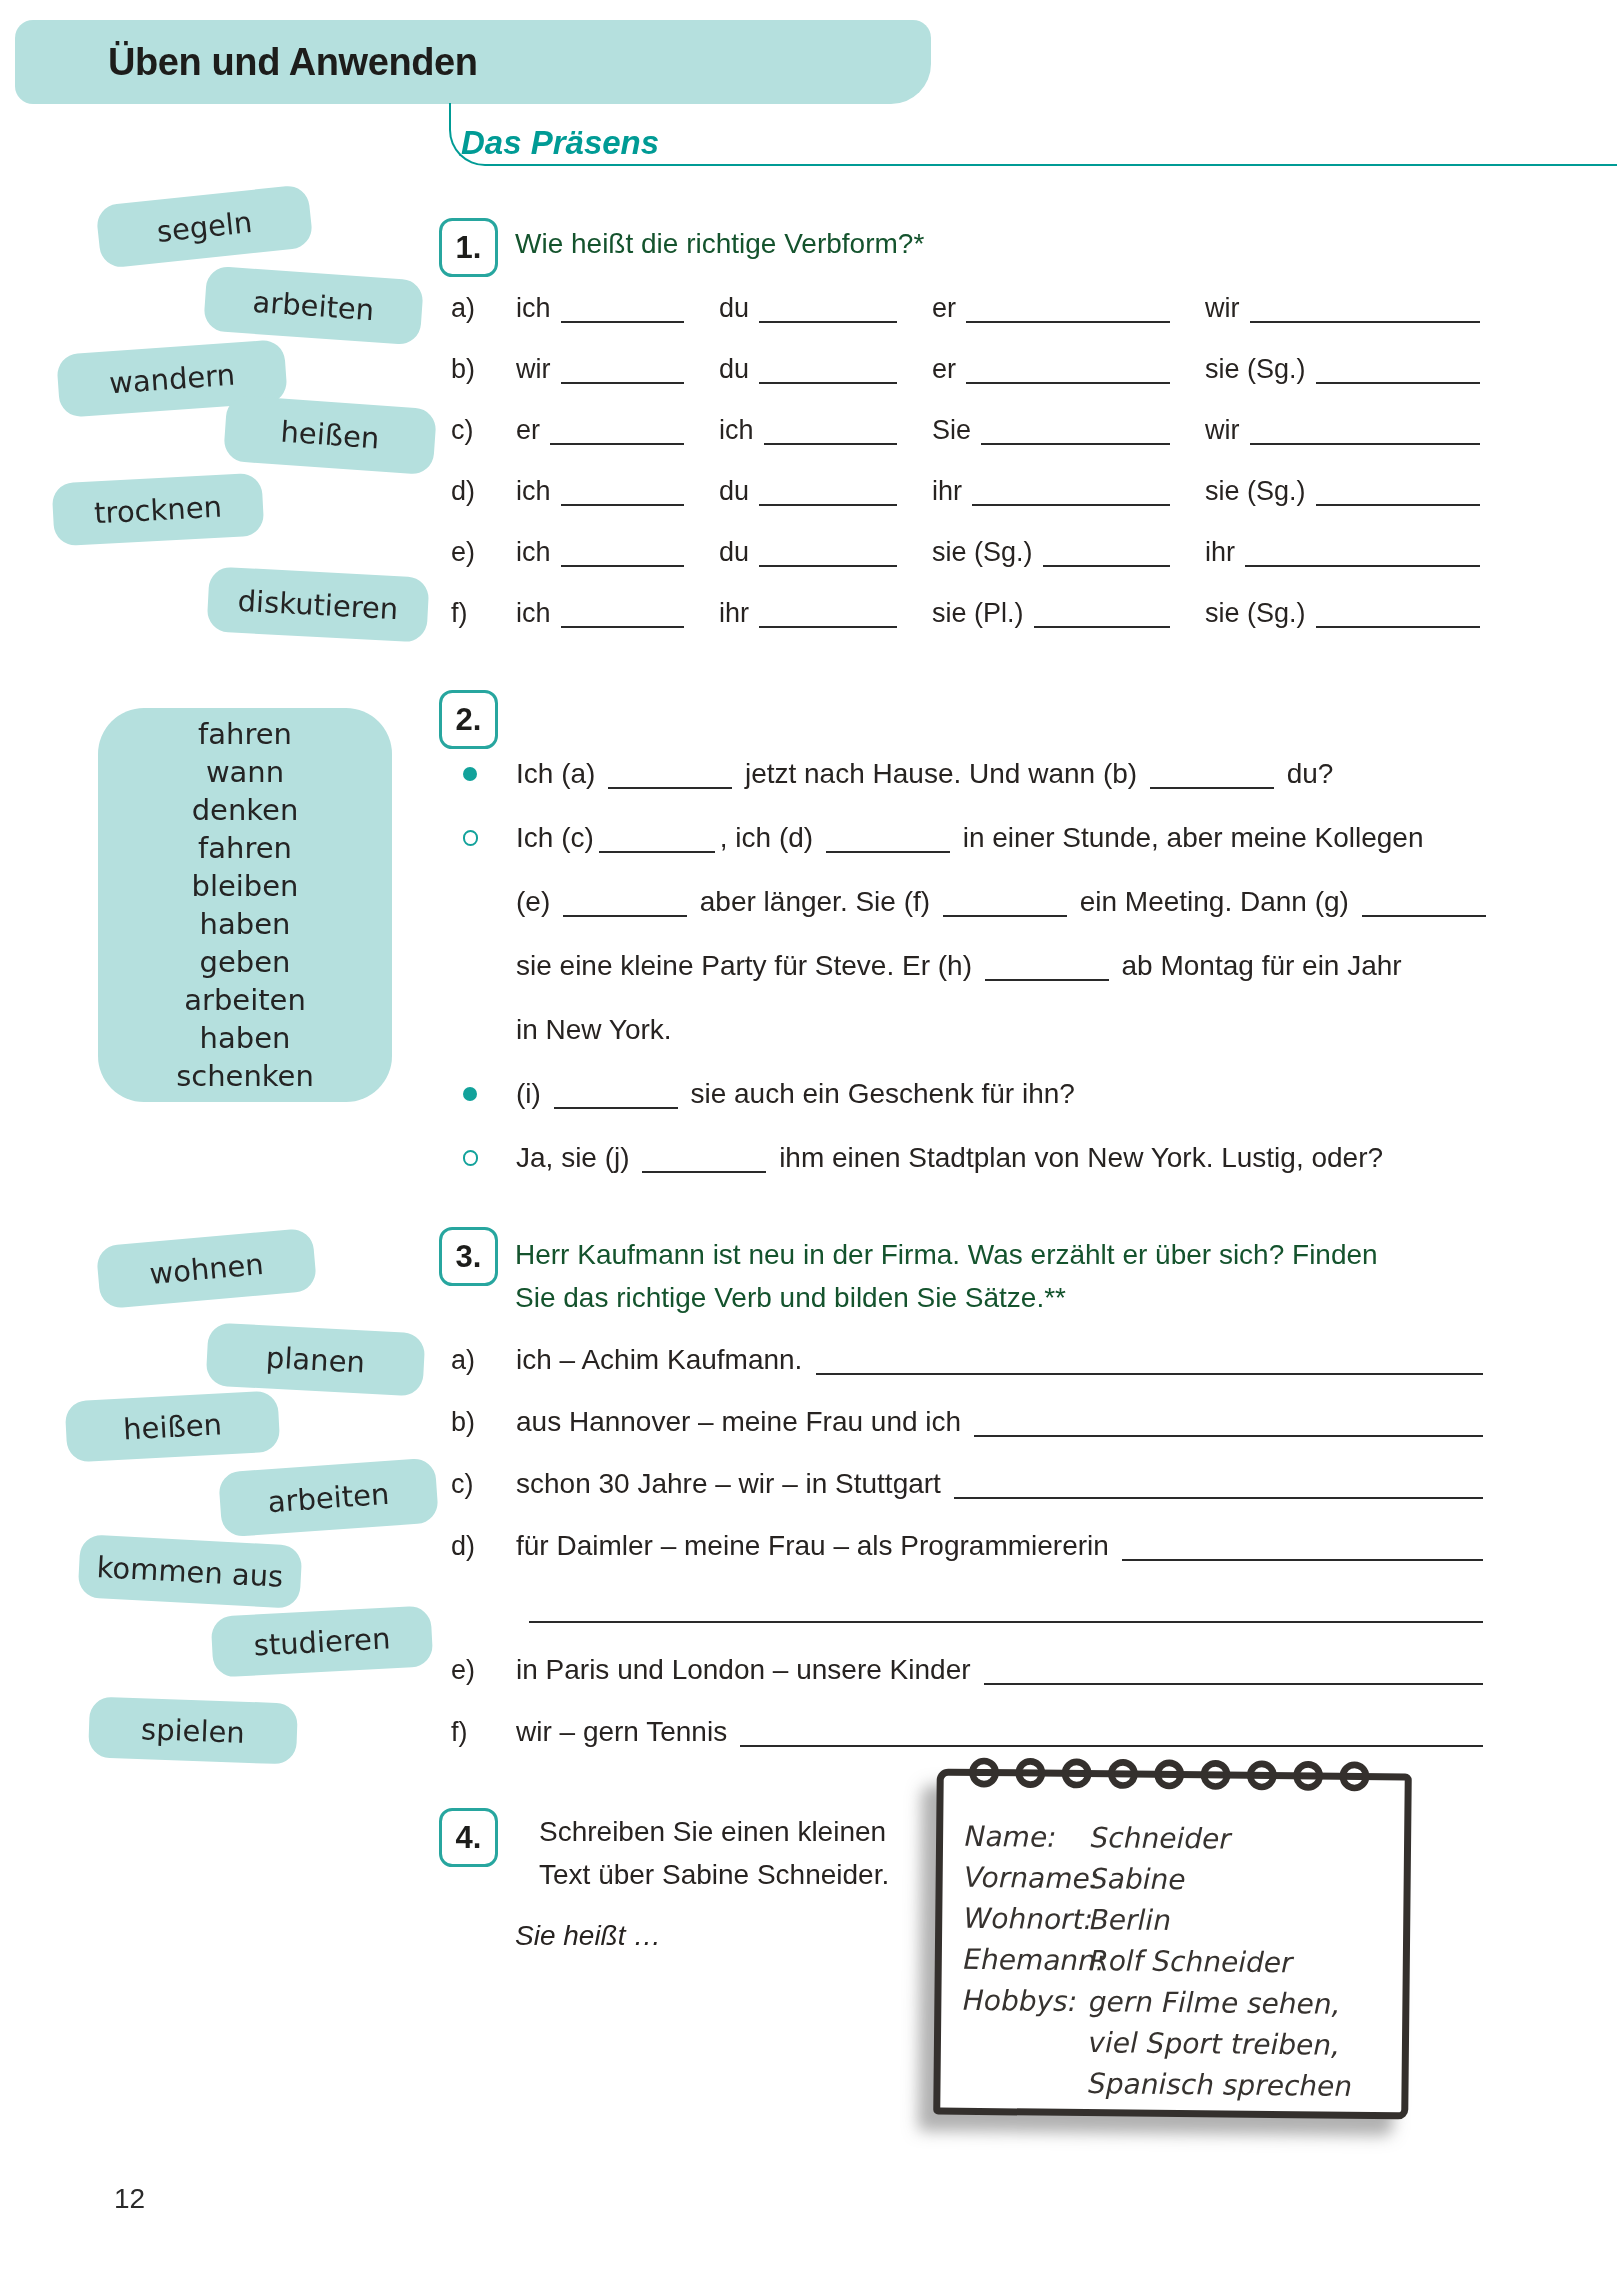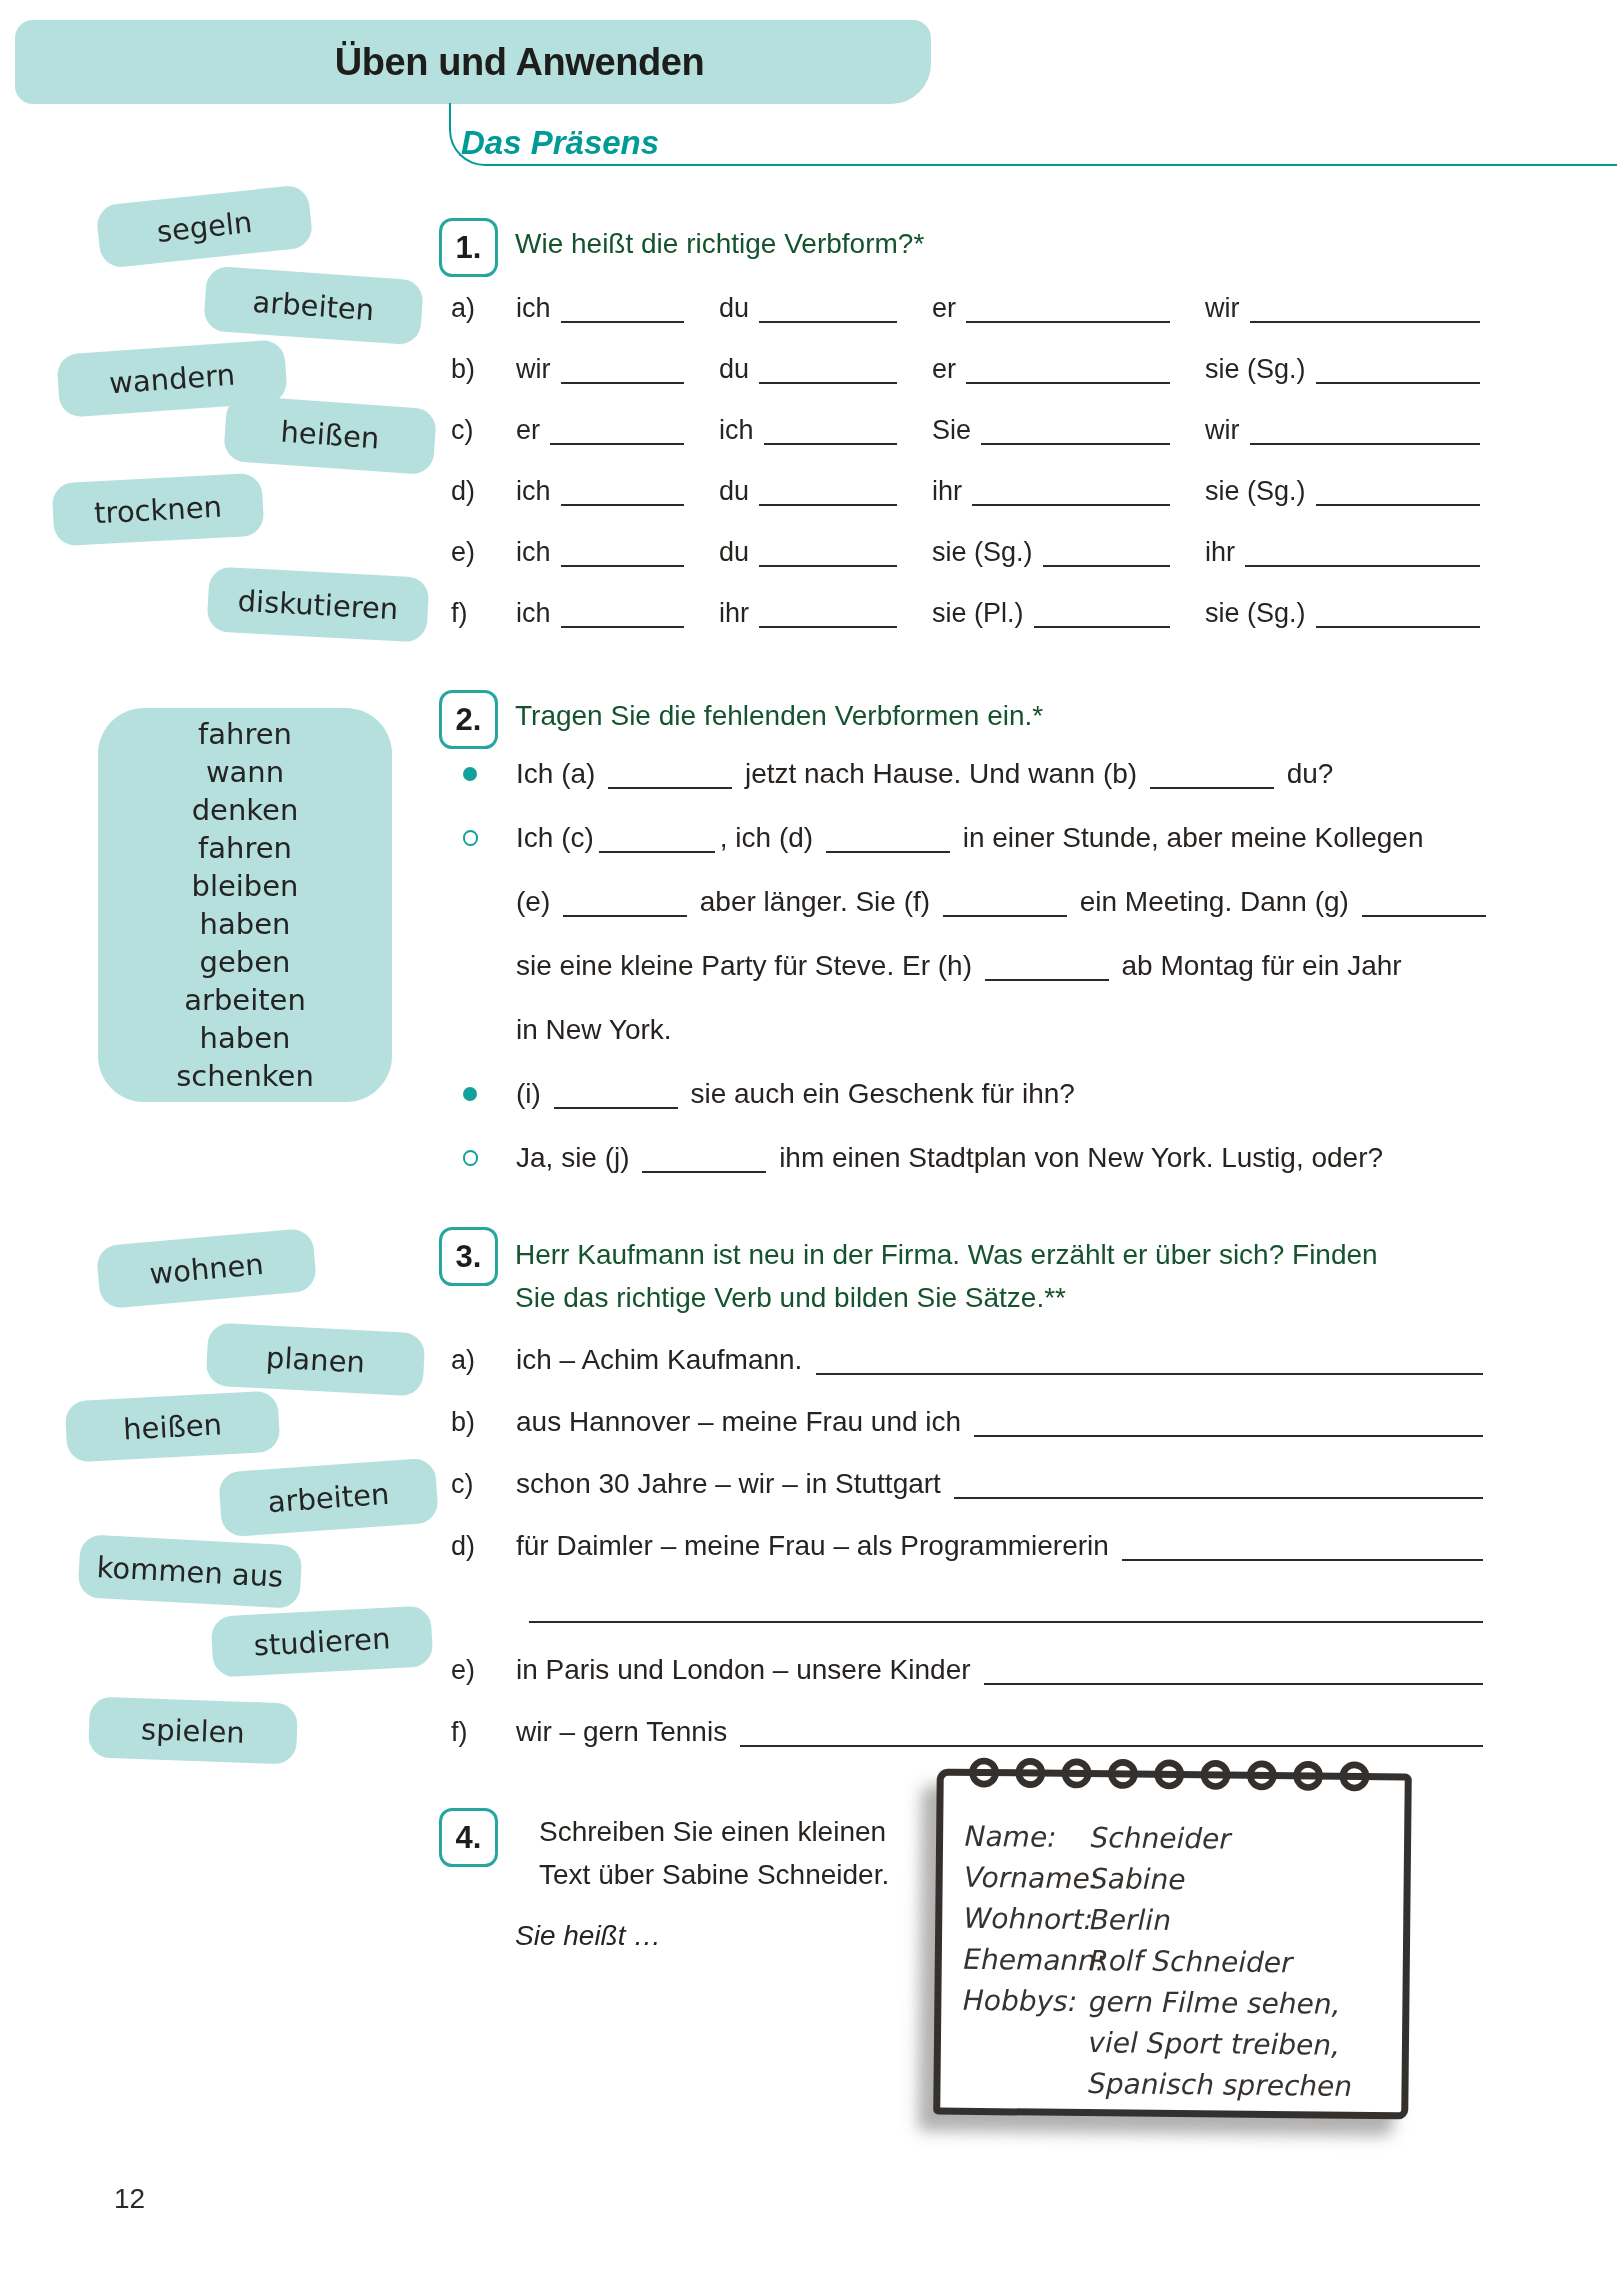--- a/index.html
+++ b/index.html
@@ -2,21 +2,21 @@
 <html style="font-size:13.2px"><head>
 <meta charset="utf-8">
 <style>
   html,body{margin:0;padding:0;background:#ffffff;}
   #page{position:relative;width:1618px;height:2273px;background:#fff;overflow:hidden;
         font-family:"Liberation Sans",sans-serif;color:#272321;}
 
   
   .header-box{position:absolute;left:15px;top:20px;width:916px;height:84px;
               background:#b5e0de;border-radius:18px 18px 40px 18px;
-              display:flex;align-items:center;justify-content:center;}
+              display:flex;align-items:center;}
   .header-title{font-size:38px;font-weight:bold;color:#1d1d1b;padding-left:93px;letter-spacing:-0.4px;}
   .subtitle-curve{position:absolute;left:449px;top:103px;width:1169px;height:61px;
                   border-left:2.9px solid #009b95;border-bottom:2.9px solid #009b95;
                   border-bottom-left-radius:36px;}
   .subtitle{position:absolute;left:461px;top:124px;font-size:33px;font-style:italic;
             font-weight:bold;color:#009b95;}
 
   
   .tile{position:absolute;background:#b5e0de;border-radius:21.5px;display:flex;
         align-items:center;justify-content:center;font-size:29px;color:#242424;
@@ -233,21 +233,20 @@
     <div>denken</div>
     <div>fahren</div>
     <div>bleiben</div>
     <div>haben</div>
     <div>geben</div>
     <div>arbeiten</div>
     <div>haben</div>
     <div>schenken</div>
   </div>
   <div class="numbox" style="left:439px;top:690px;">2.</div>
-  <div class="exi-title" style="left:515px;top:700px;">Tragen Sie die fehlenden Verbformen ein.*</div>
   <div id="ex2-lines">
       <div class="dline">
         <span class="bullet filled">
           <i></i>
         </span>
         <span class="dtext"><span>Ich (a) </span><span class="iblank" style="width: 124px;"></span><span> jetzt nach Hause. Und wann (b) </span><span class="iblank" style="width: 124px;"></span><span> du?</span></span>
       </div>
       <div class="dline">
         <span class="bullet open">
           <i></i>

